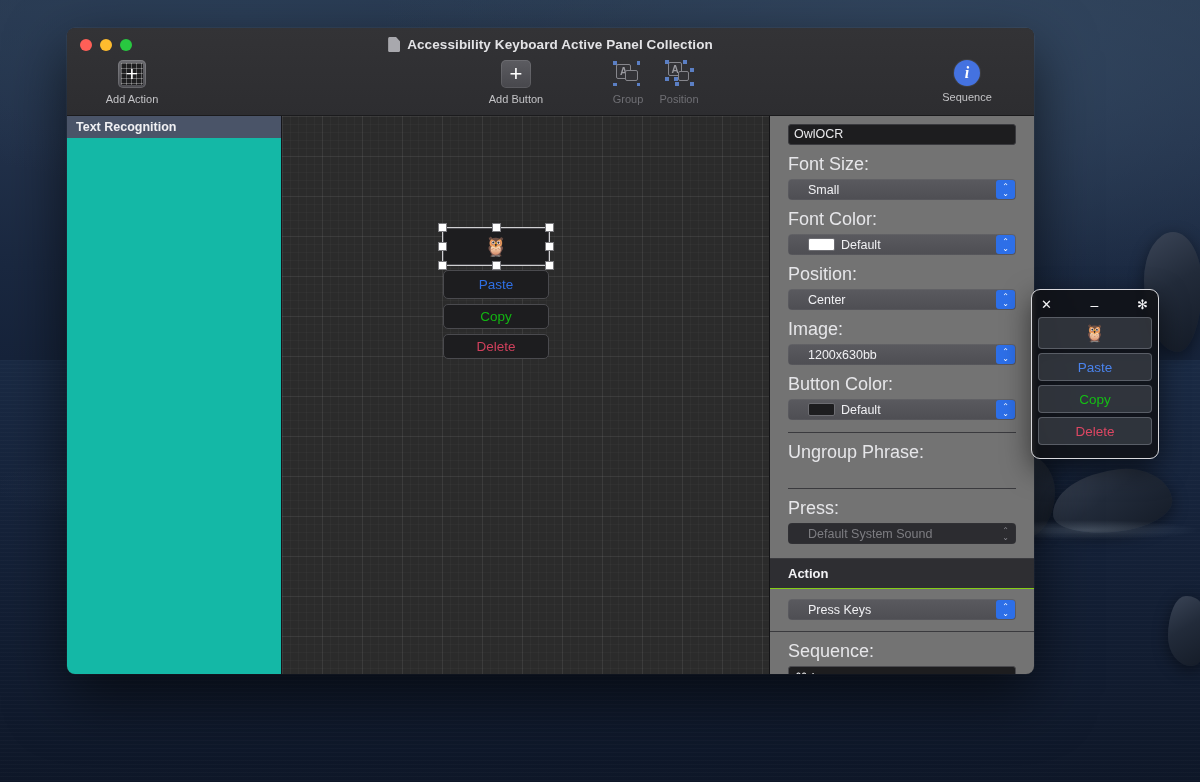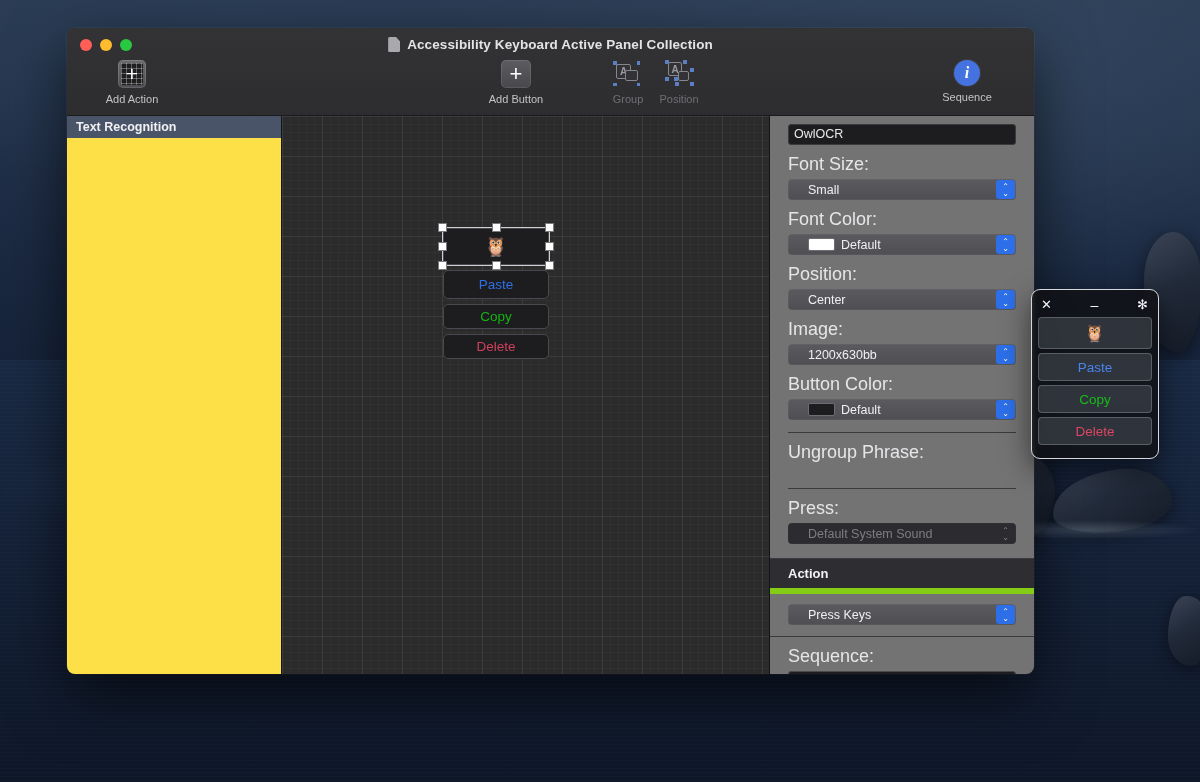--- a/index.html
+++ b/index.html
@@ -142,21 +142,21 @@
     font-family: "Liberation Serif", serif;
     display: flex; align-items: center; justify-content: center;
     box-shadow: 0 0 0 1px rgba(255,255,255,0.07);
   }
 
   
   #body-row { flex: 1 1 auto; display: flex; min-height: 0; }
 
   #sidebar {
     width: 215px; flex: 0 0 215px;
-    background: #fde047;
+    background: #14b8a6;
     border-right: 1px solid #15151a;
     padding-top: 0;
   }
   .side-item {
     height: 22px; line-height: 22px;
     padding: 0 0 0 9px;
     font-size: 12.5px; font-weight: 700; color: #f0f0f3;
   }
   .side-item.selected { background: #4a5468; }
 
@@ -245,21 +245,21 @@
   .swatch {
     width: 27px; height: 13px; border-radius: 2px;
     margin-right: 6px; border: 1px solid #6d6d72;
     flex: 0 0 auto;
   }
 
   .insp-sep { height: 1px; background: #3a3a3e; margin: 12px 0 2px 0; }
 
   #action-header {
     margin-top: 14px;
-    border-top: 1px solid #3a3a3e; border-bottom: 6px solid #84cc16;
+    border-top: 1px solid #3a3a3e; border-bottom: 1px solid #84cc16;
     background: #2e2e32;
     padding: 7px 18px;
     font-size: 13px; font-weight: 700; color: #f2f2f5;
   }
   #action-body { padding: 10px 18px 0 18px; }
   #action-sep { height: 1px; background: #3a3a3e; margin: 11px -18px 0 -18px; }
   #seq-box {
     height: 52px; background: #1d1d1f;
     border: 1px solid #4a4a4e; border-radius: 3px;
     color: #f0f0f3; font-size: 12.5px;

